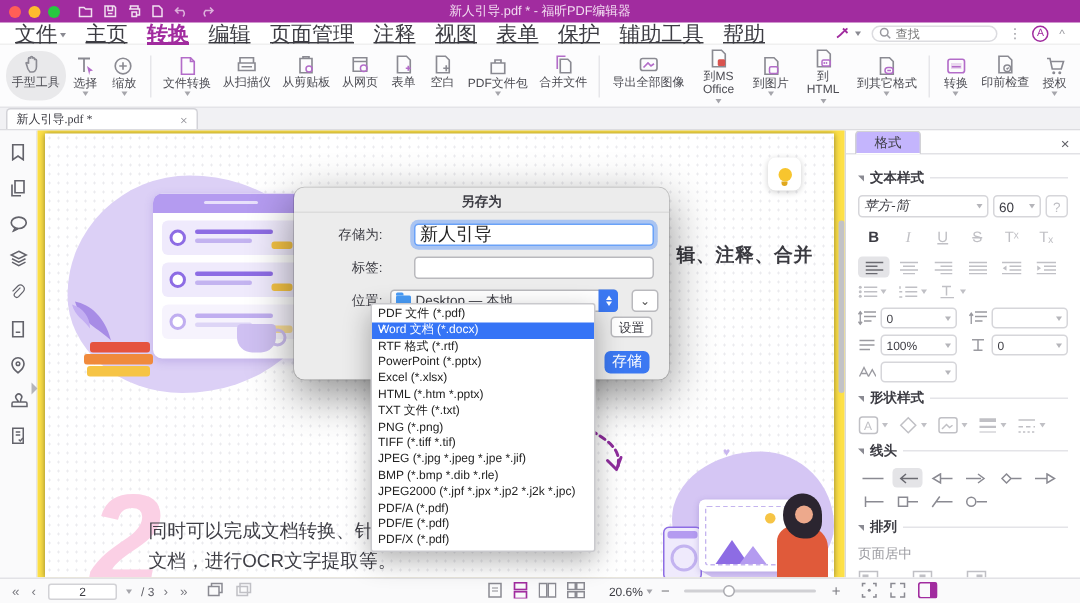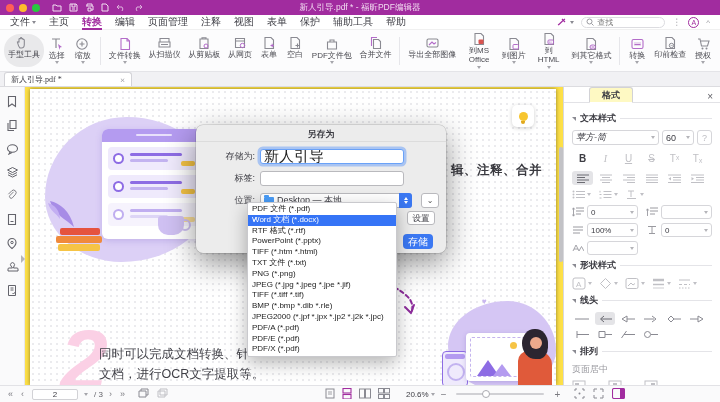--- a/index.html
+++ b/index.html
@@ -8,21 +8,21 @@
 
   
   .titlebar { height:15px; background:#a12c9f; display:flex; align-items:center; padding:0 6px; position:relative; }
   .tl { width:8px; height:8px; border-radius:50%; margin-right:5px; }
   .tl.red{background:#ff5f57;} .tl.yel{background:#febc2e;} .tl.grn{background:#28c840;}
   .tb-ico { margin-left:7px; opacity:.85; display:flex; align-items:center; }
   .win-title { position:absolute; left:0; right:0; text-align:center; font-size:8.5px; color:#f2dcf1; pointer-events:none; }
 
   
   .menubar { height:15px; background:#fff; display:flex; align-items:center; padding:0 10px; border-bottom:1px solid #f0f0f0; }
-  .menu-item { font-size:10px; color:#3c3c43; margin-right:13px; position:relative; line-height:14px; white-space:nowrap; }
+  .menu-item { font-size:14px; color:#3c3c43; margin-right:13px; position:relative; line-height:14px; white-space:nowrap;text-decoration:underline; }
   .menu-item.active { color:#a12c9f; font-weight:bold; }
   .menu-item.active::after { content:""; position:absolute; left:0; right:0; bottom:-1px; height:2px; background:#a12c9f; }
   .mcaret { display:inline-block; width:0;height:0;border-left:2.5px solid transparent;border-right:2.5px solid transparent;border-top:3px solid #8a8a92; margin-left:2px; vertical-align:middle;}
   .menubar-right { margin-left:auto; display:flex; align-items:center; gap:7px; }
   .searchbox { width:84px; height:11px; border:1px solid #dcdce0; border-radius:6px; display:flex; align-items:center; padding:0 4px; gap:3px; background:#fff; }
   .searchbox input { border:none; outline:none; width:60px; font-size:8px; color:#555; background:transparent; font-family:"Liberation Sans",sans-serif;}
   .dots3 { color:#9a9aa0; font-size:9px; letter-spacing:0; }
   .avatar { width:11px; height:11px; border-radius:50%; border:1.3px solid #a12c9f; display:flex; align-items:center; justify-content:center; color:#a12c9f; font-size:7px; }
   .chev-up { color:#9a9aa0; font-size:8px; }
 
@@ -90,41 +90,41 @@
   .p-face { position:absolute; right:14px; top:8px; width:12px; height:12px; background:#eda98c; border-radius:50%; }
   .p-body { position:absolute; right:4px; top:22px; width:34px; height:36px; background:#e05a3a; border-radius:10px 14px 0 0; }
   .heart { position:absolute; left:452px; top:208px; color:#c9b6ef; font-size:8px; }
   .doc-scroll { position:absolute; right:0px; top:60px; width:4px; height:115px; background:#c2c2c6; border-radius:2px; }
 
   
   .dialog { position:absolute; left:196px; top:125px; width:250px; height:128px; background:#ececec; border-radius:7px; box-shadow:0 10px 30px rgba(0,0,0,.45), 0 0 0 0.5px rgba(0,0,0,.2); z-index:50; }
   .dlg-title { height:17px; text-align:center; font-size:9px; color:#3c3c43; line-height:18px; border-bottom:1px solid #dcdcdc; font-weight:bold;}
   .drow { position:absolute; left:0; display:flex; align-items:center; }
   .dlabel { width:56px; text-align:right; padding-right:5px; color:#3c3c43; font-size:9px; }
-  .dinput { width:144px; height:15px; background:#fff; border:1px solid #b9b9bd; border-radius:3px; font-size:15px; padding:0 3px; color:#222; font-family:"Liberation Sans",sans-serif;}
+  .dinput { width:160px; height:15px; background:#fff; border:1px solid #b9b9bd; border-radius:3px; font-size:12px; padding:0 3px; color:#222; font-family:"Liberation Sans",sans-serif;margin-left:16px;}
   .dinput.focus { border:1px solid #6aa2f8; box-shadow:0 0 0 2.5px rgba(102,155,248,.5); }
   .locsel { width:152px; height:15px; background:#fff; border:1px solid #b9b9bd; border-radius:3px; display:flex; align-items:center; padding-left:3px; gap:3px; position:relative;}
   .folder { width:10px; height:7px; background:#4a9df8; border-radius:1px; position:relative;}
   .folder::before { content:""; position:absolute; left:0; top:-2px; width:5px; height:2px; background:#4a9df8; border-radius:1px 1px 0 0;}
   .locstep { position:absolute; right:-1px; top:-1px; width:13px; height:15px; background:#3b78f2; border-radius:0 3px 3px 0; display:flex; flex-direction:column; align-items:center; justify-content:center; gap:1px;}
   .stp-u { width:0;height:0;border-left:2.5px solid transparent;border-right:2.5px solid transparent;border-bottom:3px solid #fff;}
   .stp-d { width:0;height:0;border-left:2.5px solid transparent;border-right:2.5px solid transparent;border-top:3px solid #fff;}
   .vbtn { width:18px; height:15px; border:1px solid #b9b9bd; background:#fff; border-radius:3px; margin-left:9px; text-align:center; font-size:8px; color:#555; line-height:14px;}
   .setbtn { position:absolute; left:211px; top:86px; width:28px; height:14px; background:#fff; border:1px solid #b9b9bd; border-radius:3px; font-size:8.5px; color:#3c3c43; text-align:center; line-height:13px;}
   .savebtn { position:absolute; left:207px; top:109px; width:30px; height:15px; background:#3b78f2; border-radius:4px; color:#fff; font-size:10px; text-align:center; line-height:15px; }
 
   .fmt-menu { position:absolute; left:247px; top:202px; width:150px; background:#fff; border:1px solid #c9c9cd; box-shadow:0 6px 18px rgba(0,0,0,.3); z-index:60; padding:1px 0; border-radius:2px;}
   .fmt-item { height:10.8px; line-height:10.8px; font-size:8px; color:#222; padding-left:4px; position:relative; white-space:nowrap;}
   .fmt-item.sel { background:#3574f6; color:#fff; }
   .fmt-item .chk { position:absolute; left:4px; }
 
   
   .panel { width:157px; background:#fff; border-left:1px solid #d8d8dc; display:flex; flex-direction:column; font-size:9px; overflow:hidden;}
   .ptabrow { height:19px; border-bottom:1px solid #e2e2e6; display:flex; align-items:flex-end; padding:0 6px; position:relative;}
-  .ptab { height:16px; border:1px solid #d2d2d6; border-bottom:1px solid #fff; border-radius:3px 3px 0 0; padding:0 12px; font-size:9px; color:#3c3c43; line-height:15px; background:#fef9c3; margin-bottom:-1px; margin-left:19px;font-weight:bold;}
+  .ptab { height:16px; border:1px solid #d2d2d6; border-bottom:1px solid #fff; border-radius:3px 3px 0 0; padding:0 12px; font-size:9px; color:#3c3c43; line-height:15px; background:#c4b5fd; margin-bottom:-1px; margin-left:0;}
   .pclose { position:absolute; right:7px; top:4px; color:#5f5f66; font-size:10px; }
   .pbody { padding:5px 8px 0; }
   .sect { display:flex; align-items:center; gap:4px; margin:4px 0 5px; }
   .sect .tri { width:0;height:0;border-left:4px solid transparent; border-top:4px solid #8a8a92; }
   .sect .st { font-weight:bold; color:#3c3c43; white-space:nowrap;}
   .sect .ln { flex:1; height:1px; background:#e4e4e8; }
   .selbox { border:1px solid #d6d6da; border-radius:3px; height:15px; display:flex; align-items:center; justify-content:space-between; padding:0 3px; color:#3c3c43; background:#fff;}
   .selbox .cd { width:0;height:0;border-left:2.5px solid transparent;border-right:2.5px solid transparent;border-top:3px solid #b5b5ba;}
   .fontrow { display:flex; gap:3px; margin-bottom:6px;}
   .stylerow { display:flex; gap:2px; margin-bottom:5px; }
@@ -851,25 +851,26 @@
   </div>
   <div class="setbtn">设置</div>
   <div class="savebtn">存储</div>
 </div>
 
 <div class="fmt-menu">
   <div class="fmt-item">PDF 文件 (*.pdf)</div>
   <div class="fmt-item sel"><span class="chk">✓</span><span>Word 文档 (*.docx)</span></div>
   <div class="fmt-item">RTF 格式 (*.rtf)</div>
   <div class="fmt-item">PowerPoint (*.pptx)</div>
-  <div class="fmt-item">TIFF (*.htm *.html)</div>
+  <div class="fmt-item">Excel (*.xlsx)</div>
+  <div class="fmt-item">HTML (*.htm *.pptx)</div>
   <div class="fmt-item">TXT 文件 (*.txt)</div>
   <div class="fmt-item">PNG (*.png)</div>
+  <div class="fmt-item">TIFF (*.tiff *.tif)</div>
   <div class="fmt-item">JPEG (*.jpg *.jpeg *.jpe *.jif)</div>
-  <div class="fmt-item">TIFF (*.tiff *.tif)</div>
   <div class="fmt-item">BMP (*.bmp *.dib *.rle)</div>
   <div class="fmt-item">JPEG2000 (*.jpf *.jpx *.jp2 *.j2k *.jpc)</div>
   <div class="fmt-item">PDF/A (*.pdf)</div>
   <div class="fmt-item">PDF/E (*.pdf)</div>
   <div class="fmt-item">PDF/X (*.pdf)</div>
 </div>
 
 <div class="statusbar">
   <span class="nav-g">«</span>
   <span class="nav-g">‹</span>

